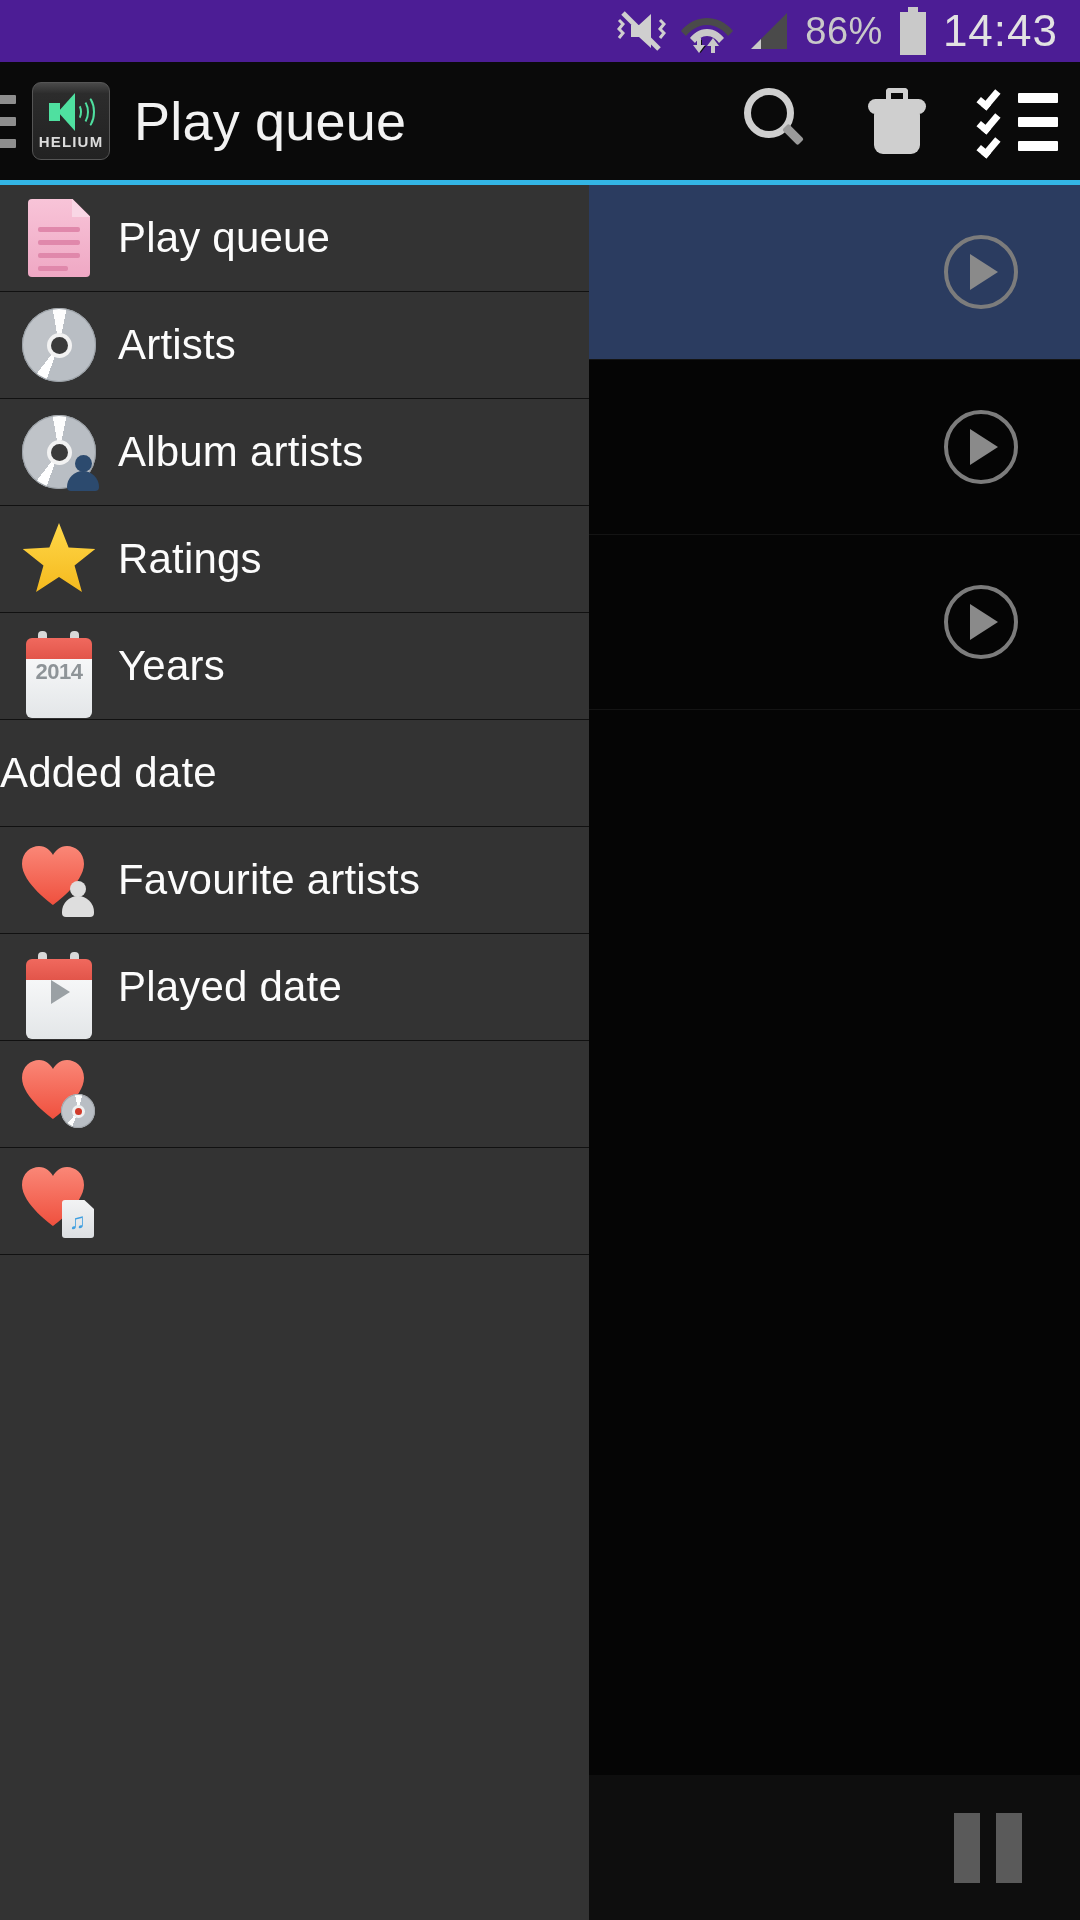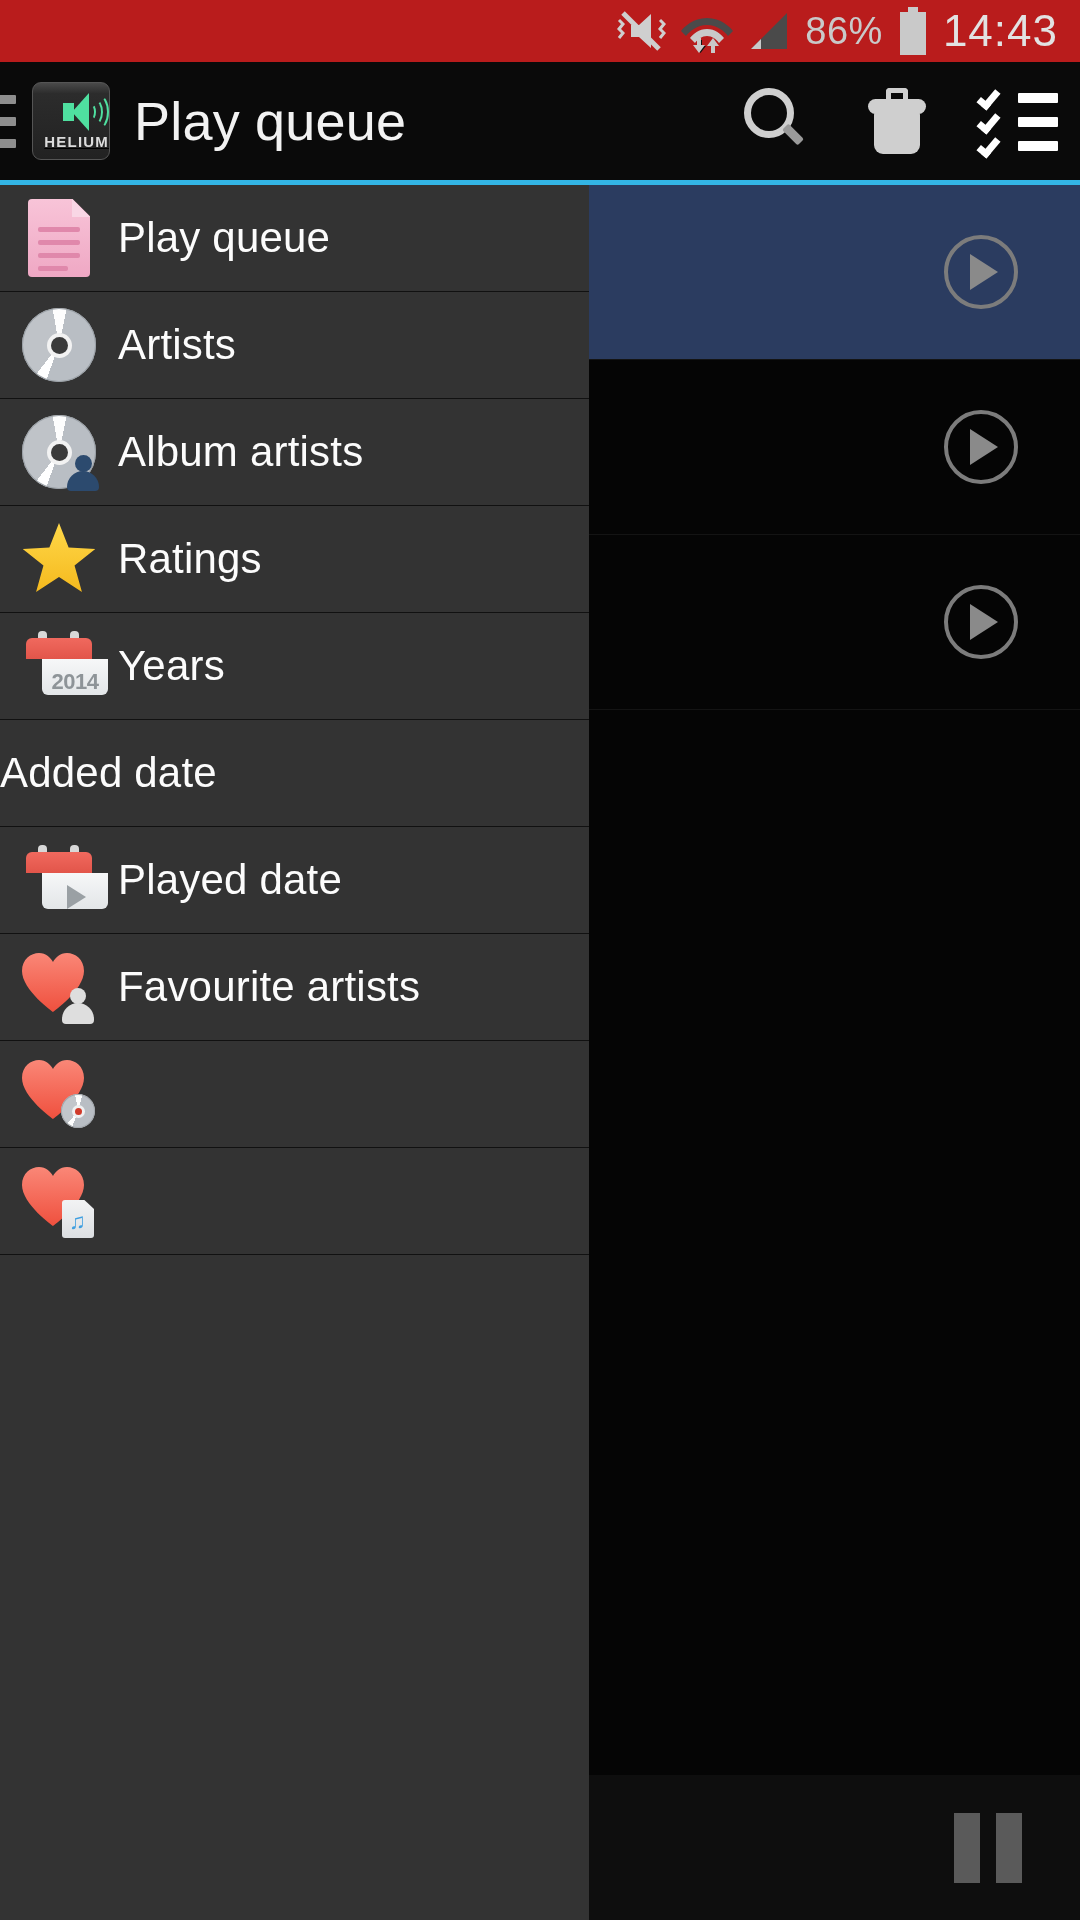--- a/index.html
+++ b/index.html
@@ -8,21 +8,21 @@
     background:#000;
     font-family:"Liberation Sans", sans-serif;
     overflow:hidden;
   }
 
   .screen { position:relative; width:1080px; height:1920px; background:#060606; }
 
   
   .statusbar {
     position:absolute; top:0; left:0; width:1080px; height:62px;
-    background:#b91c1c; display:flex; align-items:center; justify-content:flex-end;
+    background:#4c1d95; display:flex; align-items:center; justify-content:flex-end;
     padding-right:22px; gap:14px;
   }
   .sb-icon { display:flex; align-items:center; }
   .sb-text {
     color:#c9c9c9; font-size:38px; letter-spacing:0.5px; line-height:1;
   }
   .sb-clock { color:#e2e2e2; font-size:44px; letter-spacing:1px; line-height:1; }
 
   
   .actionbar {
@@ -33,23 +33,22 @@
     width:30px; height:118px; display:flex; flex-direction:column;
     justify-content:center; gap:13px; padding-left:0; margin-left:-14px;
   }
   .drawer-handle i {
     display:block; width:30px; height:9px; background:#8e8e8e; border-radius:1px;
   }
   .app-icon {
     width:78px; height:78px; margin-left:16px; border-radius:9px;
     background:linear-gradient(180deg,#4a4a4a 0%,#2c2c2c 14%,#222 100%);
     border:1px solid #555; position:relative; overflow:hidden;
-    display:flex; flex-direction:column; align-items:flex-end; justify-content:flex-start;
+    display:flex; flex-direction:column; align-items:center; justify-content:flex-start;
     padding-top:9px;
-    text-decoration:underline;
   }
   .app-icon .spk { position:relative; width:48px; height:40px; }
   .app-icon .spk .body {
     position:absolute; left:2px; top:11px; width:11px; height:18px; background:#4fe0a0;
   }
   .app-icon .spk .cone {
     position:absolute; left:11px; top:1px; width:0; height:0;
     border-top:19px solid transparent; border-bottom:19px solid transparent;
     border-right:17px solid #4fe0a0;
   }
@@ -281,24 +280,24 @@
     background:#d8d8d8; border-radius:4px;
   }
   .ic-cal .rings i:nth-child(1){ left:12px; }
   .ic-cal .rings i:nth-child(2){ left:44px; }
   .ic-cal .top {
     position:absolute; top:7px; left:0; width:66px; height:21px;
     background:linear-gradient(180deg,#f0695e 0%,#e2554a 100%);
     border-radius:6px 6px 0 0;
   }
   .ic-cal .bot {
-    position:absolute; top:28px; left:0; width:66px; height:36px;
+    position:absolute; top:28px; left:0; width:66px; height:59px;
     background:linear-gradient(180deg,#f6f7f8 0%,#e3e6e8 100%);
     border-radius:0 0 6px 6px;
-    display:flex; align-items:flex-end; justify-content:center;margin-left:16px;
+    display:flex; align-items:flex-start; justify-content:center;
   }
   .ic-cal .txt {
     color:#8e9498; font-size:22px; font-weight:bold; letter-spacing:-0.5px;
   }
   .ic-cal .ptri {
     width:0; height:0; margin-left:3px;
     border-top:12px solid transparent; border-bottom:12px solid transparent;
     border-left:19px solid #9aa0a4;
   }
 
@@ -533,49 +532,49 @@
       </span>
       <span class="nav-label">Years</span>
     </div>
 
     <div class="nav-item">
       <span class="nav-label">Added date</span>
     </div>
 
     <div class="nav-item">
       <span class="nav-icon">
-        <span class="ic-cal">
-          <span class="rings">
-              <i></i>
-              <i></i>
-            </span>
-            <span class="top"></span>
-          <span class="bot">
-              <span class="ptri"></span>
-            </span>
-        </span>
-      </span>
-      <span class="nav-label">Played date</span>
-    </div>
-
-    <div class="nav-item">
-      <span class="nav-icon">
         <span class="ic-heart">
           <span class="h"></span>
           <span class="bdg person">
               <span class="hd"></span>
               <span class="bd"></span>
             </span>
         </span>
       </span>
       <span class="nav-label">Favourite artists</span>
     </div>
 
     <div class="nav-item">
       <span class="nav-icon">
+        <span class="ic-cal">
+          <span class="rings">
+              <i></i>
+              <i></i>
+            </span>
+            <span class="top"></span>
+          <span class="bot">
+              <span class="ptri"></span>
+            </span>
+        </span>
+      </span>
+      <span class="nav-label">Played date</span>
+    </div>
+
+    <div class="nav-item">
+      <span class="nav-icon">
         <span class="ic-heart">
           <span class="h"></span>
           <span class="bdg cd">
               <span class="d"></span>
               <span class="hl"></span>
             </span>
         </span>
       </span>
     </div>
 

